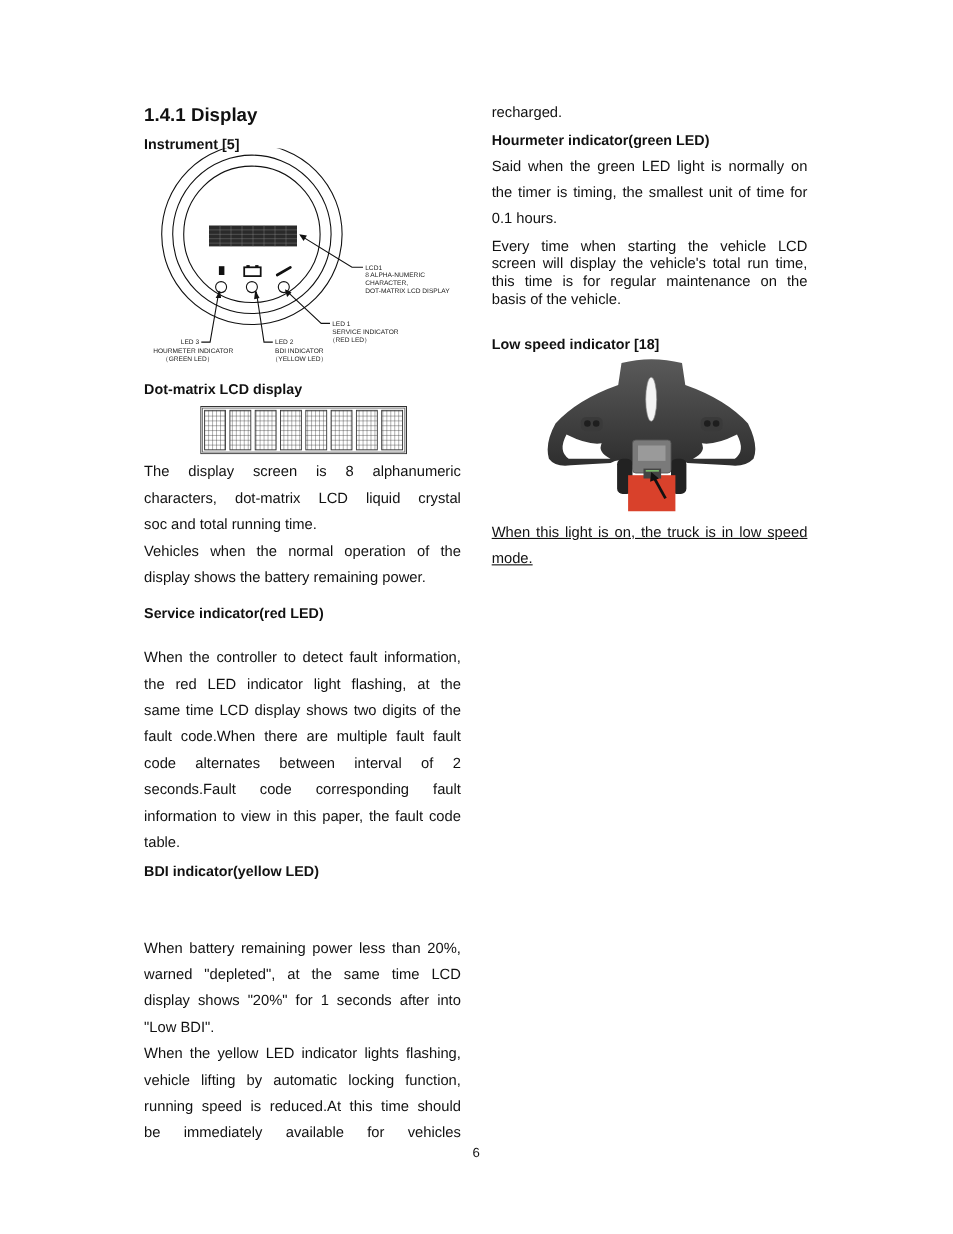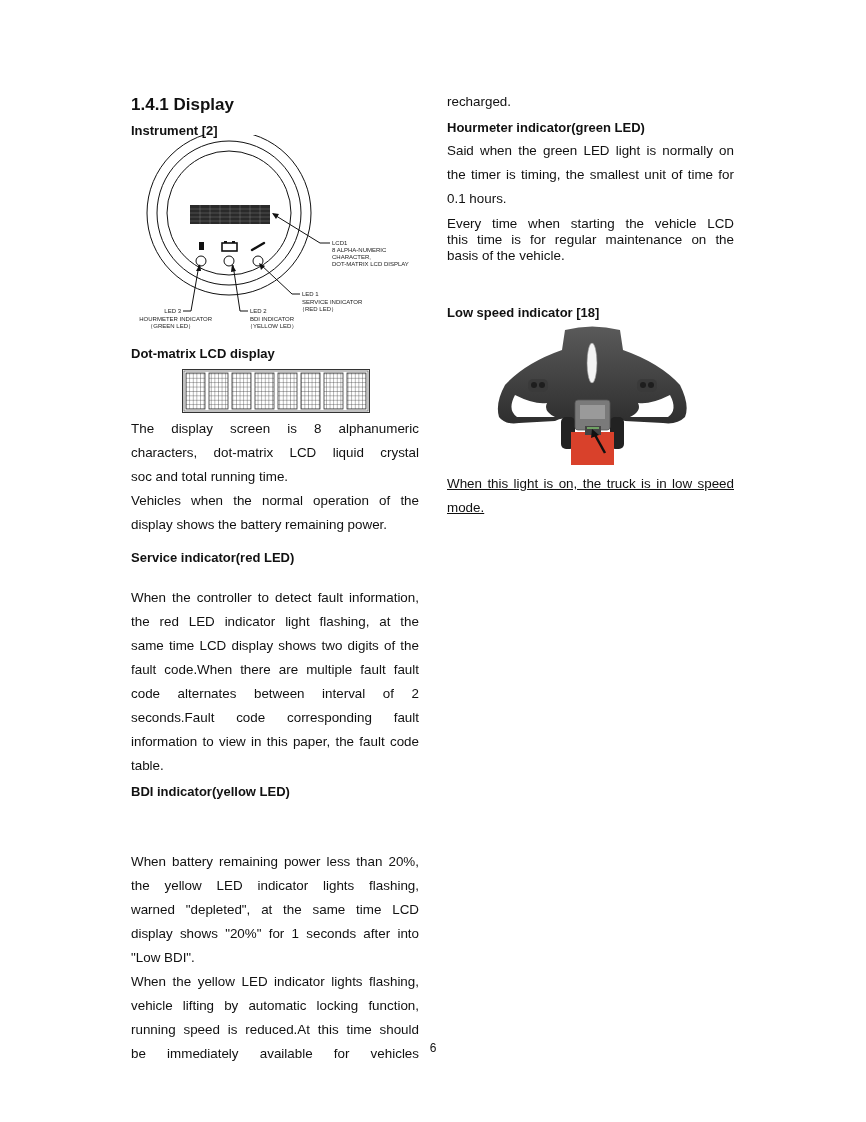--- a/index.html
+++ b/index.html
@@ -13,21 +13,21 @@
   .justify-last { text-align-last:justify; }
   .col-left { left:131px; width:288px; }
   .col-right { left:447px; width:287px; }
   svg text { font-family:"Liberation Sans", sans-serif; }
   .page-num { left:0; width:866px; top:1041px; text-align:center; font-size:12px; }
 </style>
 </head>
 <body>
 
 <div class="abs h1 col-left" style="top:95px;">1.4.1 Display</div>
-<div class="abs h2 col-left" style="top:123px;">Instrument [2]</div>
+<div class="abs h2 col-left" style="top:123px;">Instrument [5]</div>
 
 <svg class="abs" style="left:125px; top:135px;" width="310" height="200" viewBox="125 135 310 200">
   <g fill="none" stroke="#111" stroke-width="1">
     <circle cx="229" cy="213" r="82"></circle>
     <circle cx="229" cy="213" r="72"></circle>
     <circle cx="229" cy="213" r="62"></circle>
   </g>
 
   <g>
     <rect x="190" y="205" width="80" height="19" fill="#2a2a2a"></rect>
@@ -120,39 +120,39 @@
   <div class="justify-last">fault code.When there are multiple fault fault</div>
   <div class="justify-last">code alternates between interval of 2</div>
   <div class="justify-last">seconds.Fault code corresponding fault</div>
   <div class="justify-last">information to view in this paper, the fault code</div>
   <div>table.</div>
 </div>
 
 <div class="abs h2 col-left" style="top:784px;">BDI indicator(yellow LED)</div>
 <div class="abs p col-left" style="top:850px;">
   <div class="justify-last">When battery remaining power less than 20%,</div>
-  <div class="justify-last">the yellow LED indicator lights flashing,</div>
   <div class="justify-last">warned "depleted", at the same time LCD</div>
   <div class="justify-last">display shows "20%" for 1 seconds after into</div>
   <div>"Low BDI".</div>
   <div class="justify-last">When the yellow LED indicator lights flashing,</div>
   <div class="justify-last">vehicle lifting by automatic locking function,</div>
   <div class="justify-last">running speed is reduced.At this time should</div>
   <div class="justify-last">be immediately available for vehicles</div>
 </div>
 
 <div class="abs p col-right" style="top:90px;">recharged.</div>
 <div class="abs h2 col-right" style="top:120px;">Hourmeter indicator(green LED)</div>
 <div class="abs p col-right" style="top:139px;">
   <div class="justify-last">Said when the green LED light is normally on</div>
   <div class="justify-last">the timer is timing, the smallest unit of time for</div>
   <div>0.1 hours.</div>
 </div>
 <div class="abs p-tight col-right" style="top:216px;">
   <div class="justify-last">Every time when starting the vehicle LCD</div>
+  <div class="justify-last">screen will display the vehicle's total run time,</div>
   <div class="justify-last">this time is for regular maintenance on the</div>
   <div>basis of the vehicle.</div>
 </div>
 
 <div class="abs h2 col-right" style="top:305px;">Low speed indicator [18]</div>
 
 <svg class="abs" style="left:495px; top:325px;" width="195" height="140" viewBox="0 0 195 140">
   <defs>
     <linearGradient id="gbody" x1="0" y1="0" x2="0" y2="1">
       <stop offset="0" stop-color="#5a5a5a"></stop>

